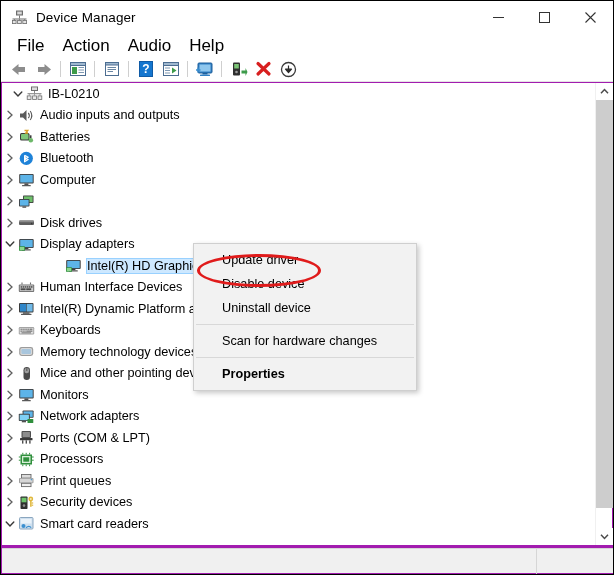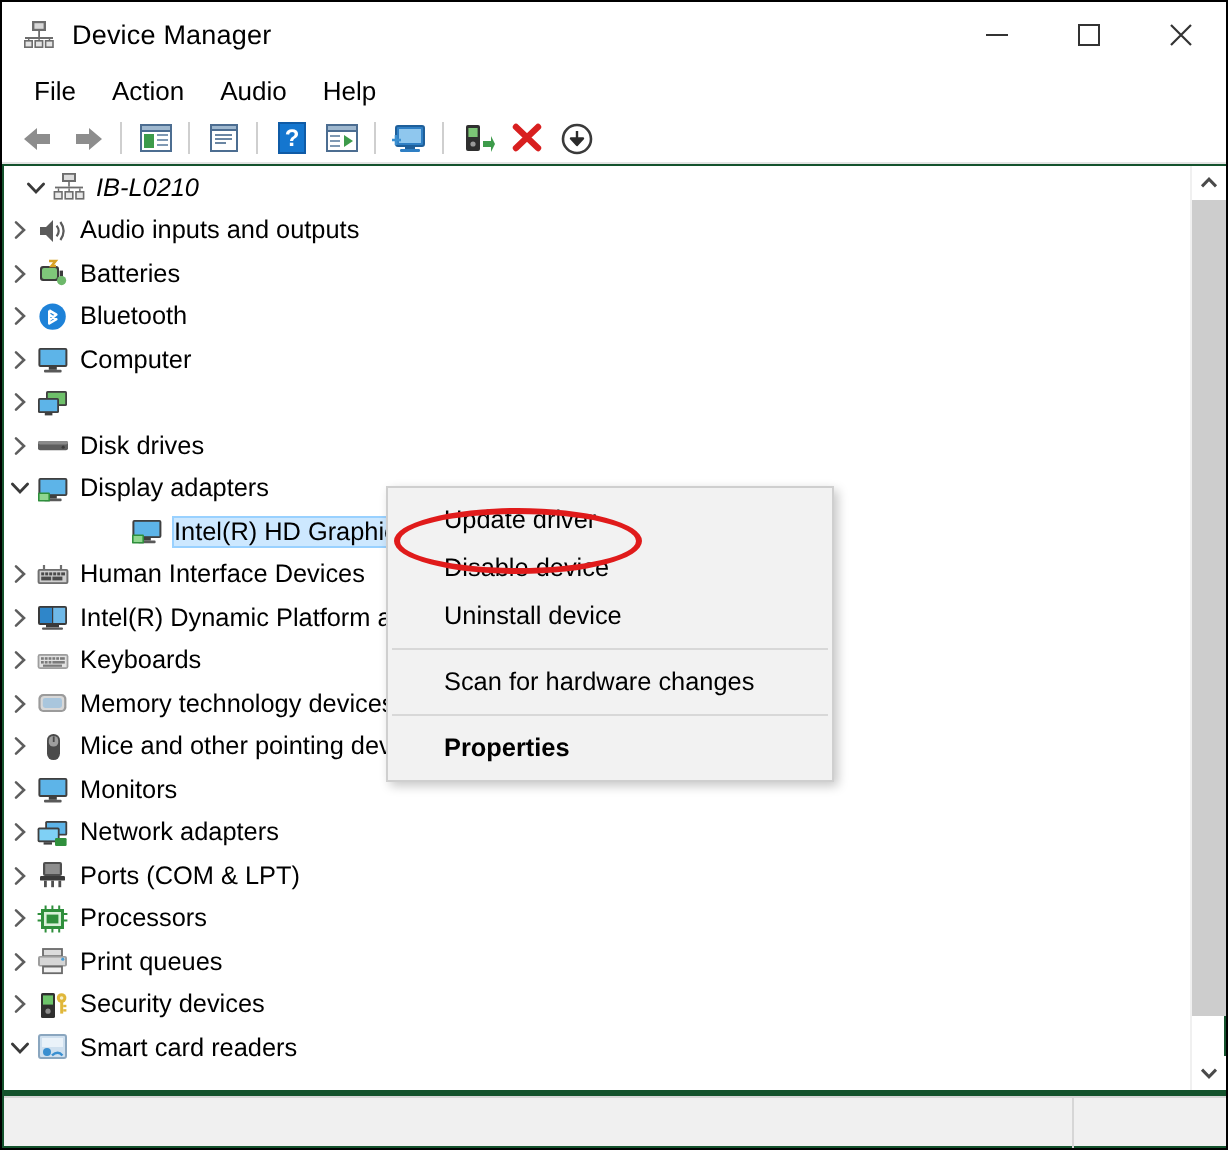--- a/index.html
+++ b/index.html
@@ -7,21 +7,21 @@
     margin: 0; padding: 0;
     width: 614px; height: 575px;
     background: #ffffff;
     font-family: "Liberation Sans", sans-serif;
     overflow: hidden;
   }
 
   #app {
     position: relative;
     width: 614px; height: 575px;
-    background: #14532d;
+    background: #a21caf;
     border: 1px solid #000000;
     overflow: hidden;
   }
 
   
   .titlebar {
     position: absolute; left: 0; top: 0;
     width: 612px; height: 33px;
     background: #ffffff;
     display: flex; align-items: center;
@@ -46,21 +46,21 @@
 
   
   .menubar {
     position: absolute; left: 0; top: 33px;
     width: 612px; height: 23px;
     background: #ffffff;
     display: flex; align-items: center;
     padding-left: 7px;
   }
   .menuitem {
-    font-size: 13px; color: #000;
+    font-size: 17px; color: #000;
     padding: 2px 9px; cursor: default;
   }
 
   
   .toolbar {
     position: absolute; left: 0; top: 56px;
     width: 612px; height: 25px;
     background: #ffffff;
     display: flex; align-items: center;
     padding-left: 5px;
@@ -101,21 +101,21 @@
     display: flex; align-items: center; justify-content: center;
     margin-right: 4px;
   }
   .label { padding-right: 4px; }
   .row.selected .label {
     background: #cde8ff;
     outline: 1px solid #99d1ff;
   }
 
   
-  .d0 { padding-left: 8px; font-style: italic; }
+  .d0 { padding-left: 8px; }
   .d1 { }
   .d2 { padding-left: 47px; }
 
   
   .vscroll {
     position: absolute; right: 1px; top: 82px;
     width: 17px; height: 462px;
     background: #ffffff;
     border-left: 1px solid #f0f0f0;
   }

